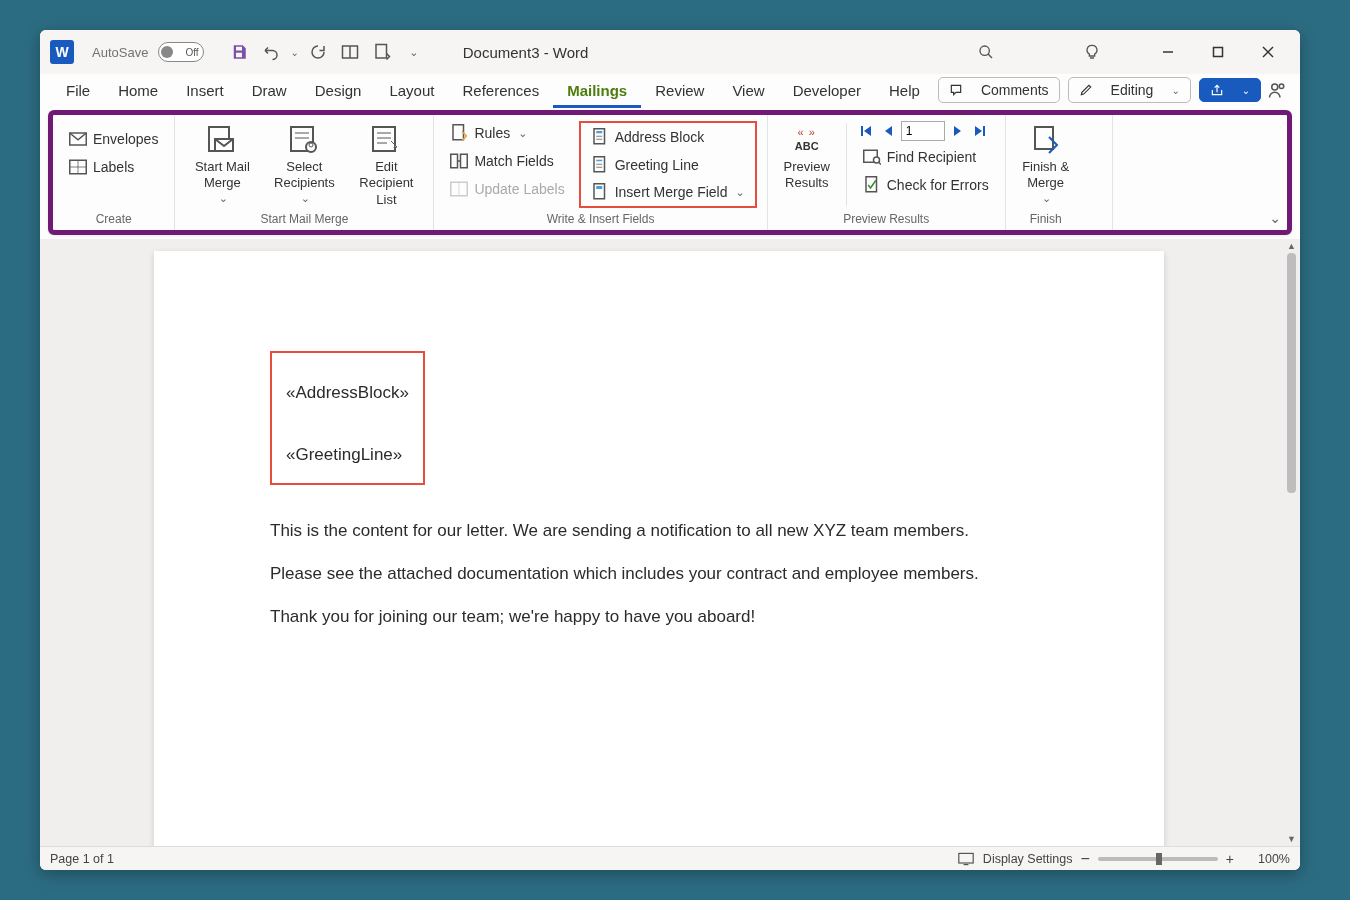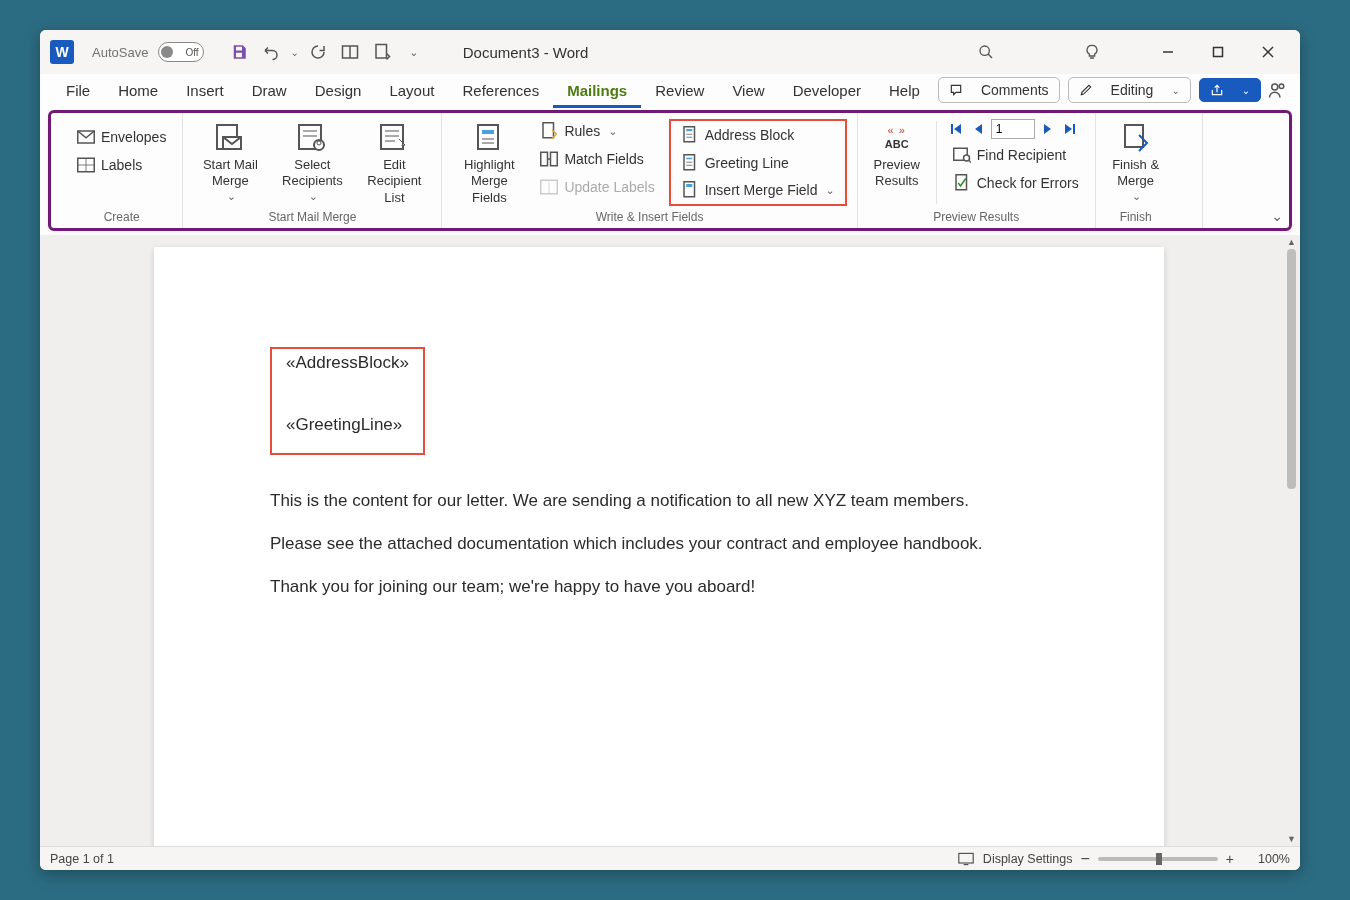--- a/index.html
+++ b/index.html
@@ -18,41 +18,41 @@
   .title-spacer { flex: 1; }
   .win-btn { width: 44px; height: 30px; display: flex; align-items: center; justify-content: center; cursor: pointer; color: #333; font-size: 14px; }
   
   .tabs { height: 36px; background: #fdfdfd; display: flex; align-items: center; padding: 0 12px; gap: 0; border-bottom: none; }
   .tab { padding: 6px 14px; font-size: 15px; color: #333; cursor: pointer; border-bottom: 3px solid transparent; }
   .tab.active { color: #4d7c0f; border-bottom: 3px solid #185abd; font-weight: 600; }
   .tabs-spacer { flex: 1; }
   .action-chip { display: flex; align-items: center; gap: 18px; border: 1px solid #bbb; border-radius: 5px; padding: 4px 10px; font-size: 14px; color: #333; cursor: pointer; margin: 0 4px 4px; }
   .action-chip.primary { background: #185abd; color: #fff; border-color: #185abd; }
   
-  .ribbon { background: #fdfdfd; border: 3px solid #701a75; margin: 0 8px; border-radius: 6px; display: flex; position: relative; box-shadow: 0 1px 3px rgba(0,0,0,0.08); padding-left: 10px; }
+  .ribbon { background: #fdfdfd; border: 5px solid #701a75; margin: 0 8px; border-radius: 6px; display: flex; position: relative; box-shadow: 0 1px 3px rgba(0,0,0,0.08); }
   .group { display: flex; flex-direction: column; padding: 6px 10px 2px; border-right: 1px solid #e3e3e3; }
   .group:last-of-type { border-right: none; }
   .group-body { display: flex; align-items: flex-start; gap: 8px; flex: 1; }
   .group-label { text-align: center; font-size: 12px; color: #666; padding: 4px 0 2px; }
   .vbtn { display: flex; flex-direction: column; align-items: center; justify-content: flex-start; width: 74px; cursor: pointer; text-align: center; font-size: 13px; color: #333; line-height: 1.25; padding-top: 2px; }
   .vbtn .ic { width: 34px; height: 34px; margin-bottom: 2px; display: flex; align-items: center; justify-content: center; }
   .hstack { display: flex; flex-direction: column; gap: 4px; }
   .hbtn { display: flex; align-items: center; gap: 6px; font-size: 14px; color: #333; cursor: pointer; padding: 3px 6px; white-space: nowrap; }
   .hbtn.dis { color: #aaa; cursor: default; }
   .ic-sm { width: 18px; height: 18px; display: inline-flex; align-items: center; justify-content: center; flex-shrink: 0; }
   .caret::after { content: "⌄"; font-size: 11px; margin-left: 2px; color: #666; }
   .red-outline { border: 2px solid #e74c3c; }
   .nav-row { display: flex; align-items: center; gap: 4px; }
   .nav-input { width: 44px; height: 20px; border: 1px solid #aaa; font-size: 12px; padding: 0 4px; }
   .nav-ic { width: 18px; height: 18px; display: flex; align-items: center; justify-content: center; color: #185abd; cursor: pointer; }
   .collapse-btn { position: absolute; right: 6px; bottom: 4px; color: #666; cursor: pointer; font-size: 14px; }
   
   .doc-area { flex: 1; background: #f0efed; position: relative; overflow: hidden; margin-top: 4px; }
   .page { position: absolute; left: 114px; top: 12px; width: 1010px; height: 760px; background: #fff; box-shadow: 0 2px 6px rgba(0,0,0,0.15); padding: 100px 116px 40px; font-size: 17px; color: #2b2b2b; }
-  .mf-box { border: 2px solid #e74c3c; display: inline-block; padding: 4px 14px 18px; margin-bottom: 24px; }
+  .mf-box { border: 2px solid #e74c3c; display: inline-block; padding: 30px 14px 18px; margin-bottom: 24px; }
   .mf-field { font-size: 17px; color: #2b2b2b; }
   .mf-gap { height: 42px; }
   .body-line { margin: 8px 0 16px; line-height: 1.6; }
   .vscroll { position: absolute; right: 2px; top: 0; width: 13px; height: 100%; background: #f0efed; }
   .vscroll-track { position: absolute; top: 14px; bottom: 14px; left: 2px; right: 2px; }
   .vscroll-thumb { position: absolute; top: 0; width: 100%; height: 240px; background: #bdbdbd; border-radius: 4px; cursor: pointer; }
   .vscroll-arrow { position: absolute; left: 0; width: 100%; text-align: center; font-size: 9px; color: #666; cursor:pointer; }
   
   .status-bar { height: 24px; background: #f6f5f4; border-top: 1px solid #ddd; display: flex; align-items: center; padding: 0 10px; font-size: 12.5px; color: #444; gap: 8px; }
   .status-spacer { flex: 1; }
@@ -244,32 +244,20 @@
             </span>
           <span style="white-space:pre-line">Edit
 Recipient List</span>
         </div>
       </div>
       <div class="group-label">Start Mail Merge</div>
     </div>
 
     <div class="group">
       <div class="group-body">
-        <div class="vbtn">
-          <span class="ic">
-              <svg width="34" height="30" viewBox="0 0 34 30">
-                <rect x="6" y="2" width="20" height="24" fill="none" stroke="#555" stroke-width="2"></rect>
-                <rect x="10" y="7" width="12" height="4" fill="#4aa0d8"></rect>
-                <line x1="10" y1="16" x2="22" y2="16" stroke="#555"></line>
-                <line x1="10" y1="20" x2="22" y2="20" stroke="#555"></line>
-              </svg>
-            </span>
-          <span style="white-space:pre-line">Highlight
-Merge Fields</span>
-        </div>
         <div class="hstack">
           <div class="hbtn caret">
             <span class="ic-sm">
                 <svg width="16" height="18" viewBox="0 0 20 24">
                   <rect x="2" y="1" width="14" height="20" fill="none" stroke="#555" stroke-width="2"></rect>
                   <polyline points="14,10 20,16 14,22" fill="none" stroke="#e9a23b" stroke-width="2"></polyline>
                 </svg>
               </span>
             <span>Rules</span>
           </div>
@@ -410,21 +398,21 @@
   </div>
 
   <div class="doc-area">
     <div class="page">
       <div class="mf-box">
         <div class="mf-field">«AddressBlock»</div>
         <div class="mf-gap"></div>
         <div class="mf-field">«GreetingLine»</div>
       </div>
       <p class="body-line">This is the content for our letter. We are sending a notification to all new XYZ team members.</p>
-      <p class="body-line">Please see the attached documentation which includes your contract and employee handbook.</p>
+      <p class="body-line">Please see the attached documentation which includes your contract and employee members.</p>
       <p class="body-line">Thank you for joining our team; we're happy to have you aboard!</p>
     </div>
     <div class="vscroll">
       <div class="vscroll-arrow" style="top:2px">▲</div>
       <div class="vscroll-track">
           <div class="vscroll-thumb"></div>
         </div>
       <div class="vscroll-arrow" style="bottom:2px">▼</div>
     </div>
   </div>

